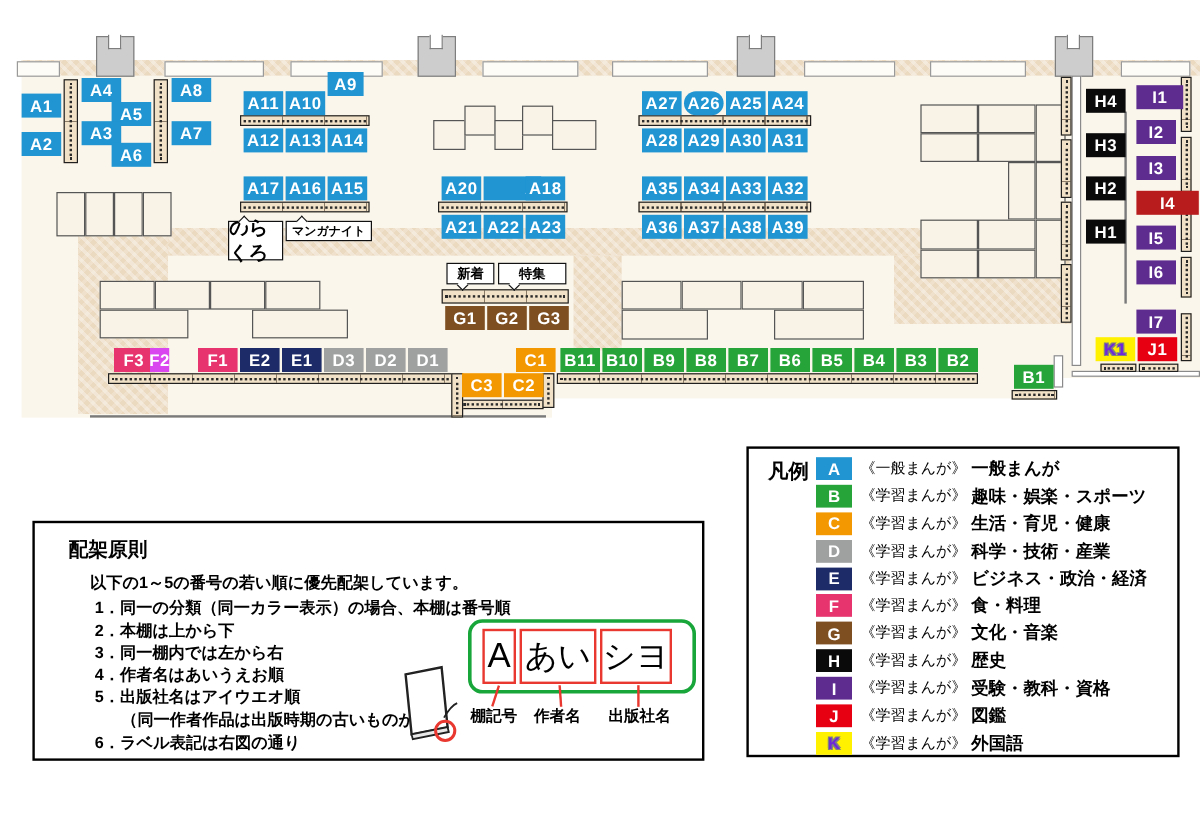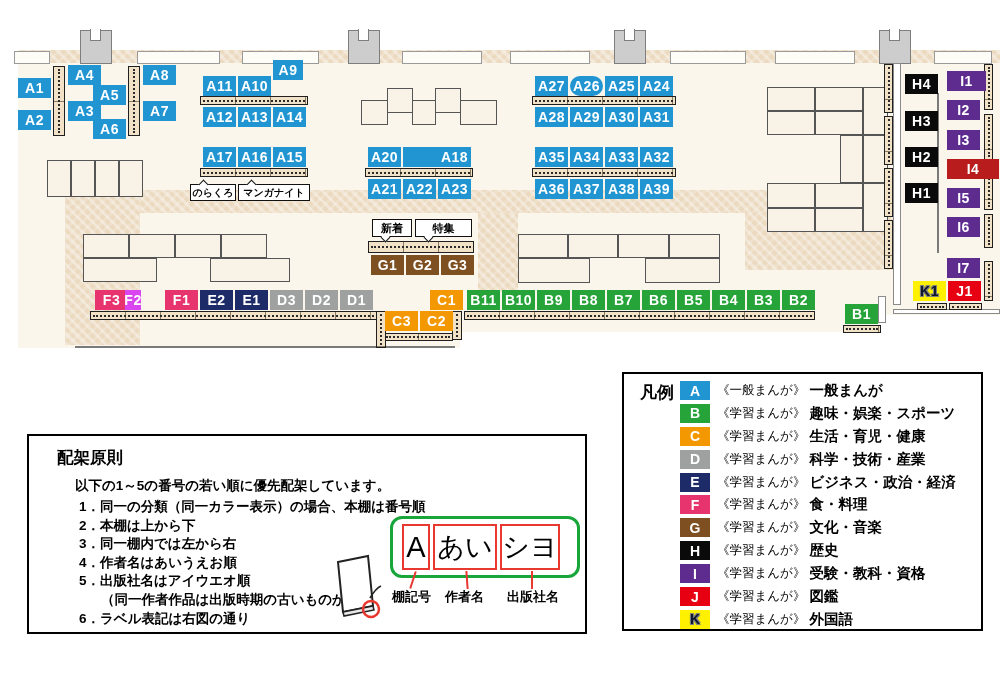--- a/index.html
+++ b/index.html
@@ -19,21 +19,21 @@
   .ln{background:#7a7a7a;}
   .block{background:#F8F2E7;border:1.5px solid #555;}
   .strip-h{background-color:#F1E1C6;border:1px solid #1f1f1f;
        background-image:repeating-linear-gradient(90deg,transparent 0 34px,rgba(70,55,40,.6) 34px 35px);}
   .strip-h::before{content:"";position:absolute;left:2px;right:2px;top:50%;margin-top:-1px;border-top:2px dotted #2a2a2a;}
   .strip-v{background-color:#F1E1C6;border:1px solid #1f1f1f;
        background-image:repeating-linear-gradient(180deg,transparent 0 34px,rgba(70,55,40,.6) 34px 35px);}
   .strip-v::before{content:"";position:absolute;top:2px;bottom:2px;left:50%;margin-left:-1px;border-left:2px dotted #2a2a2a;}
   .shelf-label{display:flex;align-items:center;justify-content:center;color:#fff;font-weight:bold;
        font-size:14px;letter-spacing:.5px;}
-  .shelf-label.k, .chip.k{color:#0f172a;text-shadow:-1px -1px 0 #808080,1px -1px 0 #808080,-1px 1px 0 #808080,1px 1px 0 #808080;}
+  .shelf-label.k, .chip.k{color:#6d28d9;text-shadow:-1px -1px 0 #808080,1px -1px 0 #808080,-1px 1px 0 #808080,1px 1px 0 #808080;}
   .callout{background:#fff;border:1.5px solid #111;display:flex;align-items:center;justify-content:center;
        font-weight:bold;color:#000;}
   .callout.down::after{content:"";position:absolute;bottom:-4.5px;left:9px;width:6px;height:6px;background:#fff;
        border-right:1.5px solid #111;border-bottom:1.5px solid #111;transform:rotate(45deg);}
   .callout.up::after{content:"";position:absolute;top:-4.5px;left:9px;width:6px;height:6px;background:#fff;
        border-left:1.5px solid #111;border-top:1.5px solid #111;transform:rotate(45deg);}
   .legend{position:absolute;left:622px;top:372px;width:357px;height:255px;background:#fff;border:2px solid #000;}
   .legend-title{position:absolute;left:16px;top:7px;font-size:17px;font-weight:bold;color:#000;}
   #legend-rows{position:absolute;left:56px;top:7px;height:248px;display:flex;flex-direction:column;justify-content:space-between;}
   .lrow{display:flex;align-items:center;height:19px;}
@@ -216,21 +216,21 @@
       <div class="shelf-label" style="left: 905px; top: 183px; width: 33px; height: 20px; background: rgb(10, 10, 10);">H1</div>
       <div class="shelf-label" style="left: 947px; top: 71px; width: 39px; height: 20px; background: rgb(94, 44, 143);">I1</div>
       <div class="shelf-label" style="left: 947px; top: 100px; width: 33px; height: 20px; background: rgb(94, 44, 143);">I2</div>
       <div class="shelf-label" style="left: 947px; top: 130px; width: 33px; height: 20px; background: rgb(94, 44, 143);">I3</div>
       <div class="shelf-label" style="left: 947px; top: 159px; width: 52px; height: 20px; background: #b91c1c;">I4</div>
       <div class="shelf-label" style="left: 947px; top: 188px; width: 33px; height: 20px; background: rgb(94, 44, 143);">I5</div>
       <div class="shelf-label" style="left: 947px; top: 217px; width: 33px; height: 20px; background: rgb(94, 44, 143);">I6</div>
       <div class="shelf-label" style="left: 947px; top: 258px; width: 33px; height: 20px; background: rgb(94, 44, 143);">I7</div>
       <div class="shelf-label k" style="left: 913px; top: 281px; width: 33px; height: 20px; background: rgb(255, 241, 0);">K1</div>
       <div class="shelf-label" style="left: 948px; top: 281px; width: 33px; height: 20px; background: rgb(230, 0, 18);">J1</div>
-      <div class="callout up" style="left: 190px; top: 184px; width: 46px; height: 17px; font-size: 10px; text-align: right;">のらくろ</div>
+      <div class="callout up" style="left: 190px; top: 184px; width: 46px; height: 33px; font-size: 16px;">のらくろ</div>
       <div class="callout up" style="left: 238px; top: 184px; width: 72px; height: 17px; font-size: 10px;">マンガナイト</div>
       <div class="callout down" style="left: 372px; top: 219px; width: 40px; height: 18px; font-size: 11px;">新着</div>
       <div class="callout down" style="left: 415px; top: 219px; width: 57px; height: 18px; font-size: 11px;">特集</div>
     </div>
 
   <div class="legend">
     <div class="legend-title">凡例</div>
     <div id="legend-rows">
         <div class="lrow">
           <span class="chip" style="background: rgb(32, 149, 210);">A</span>

